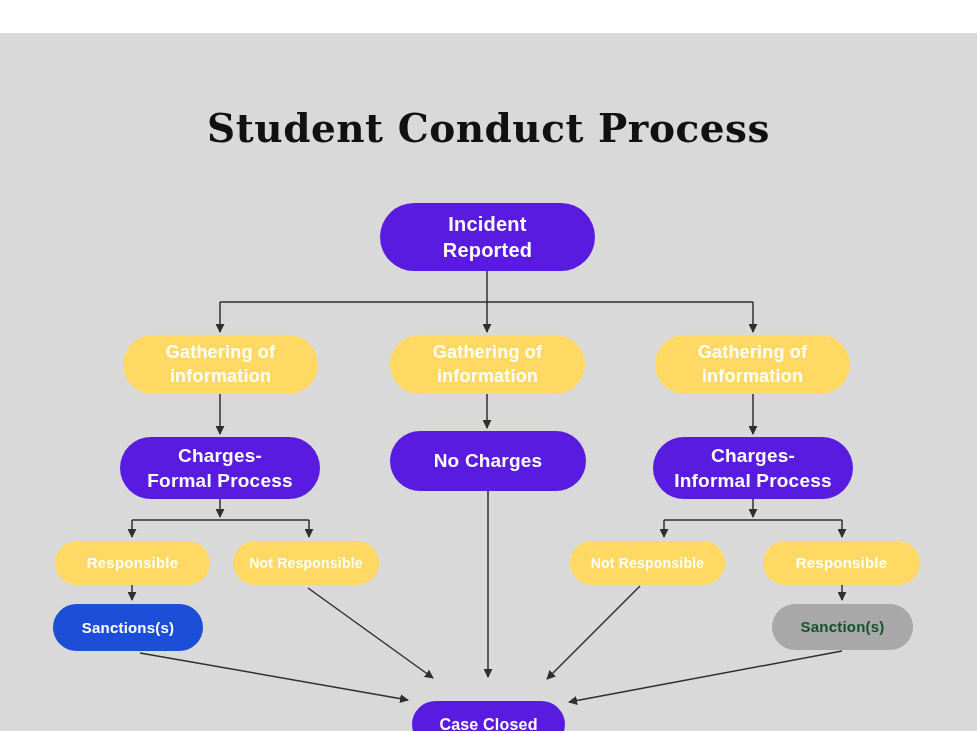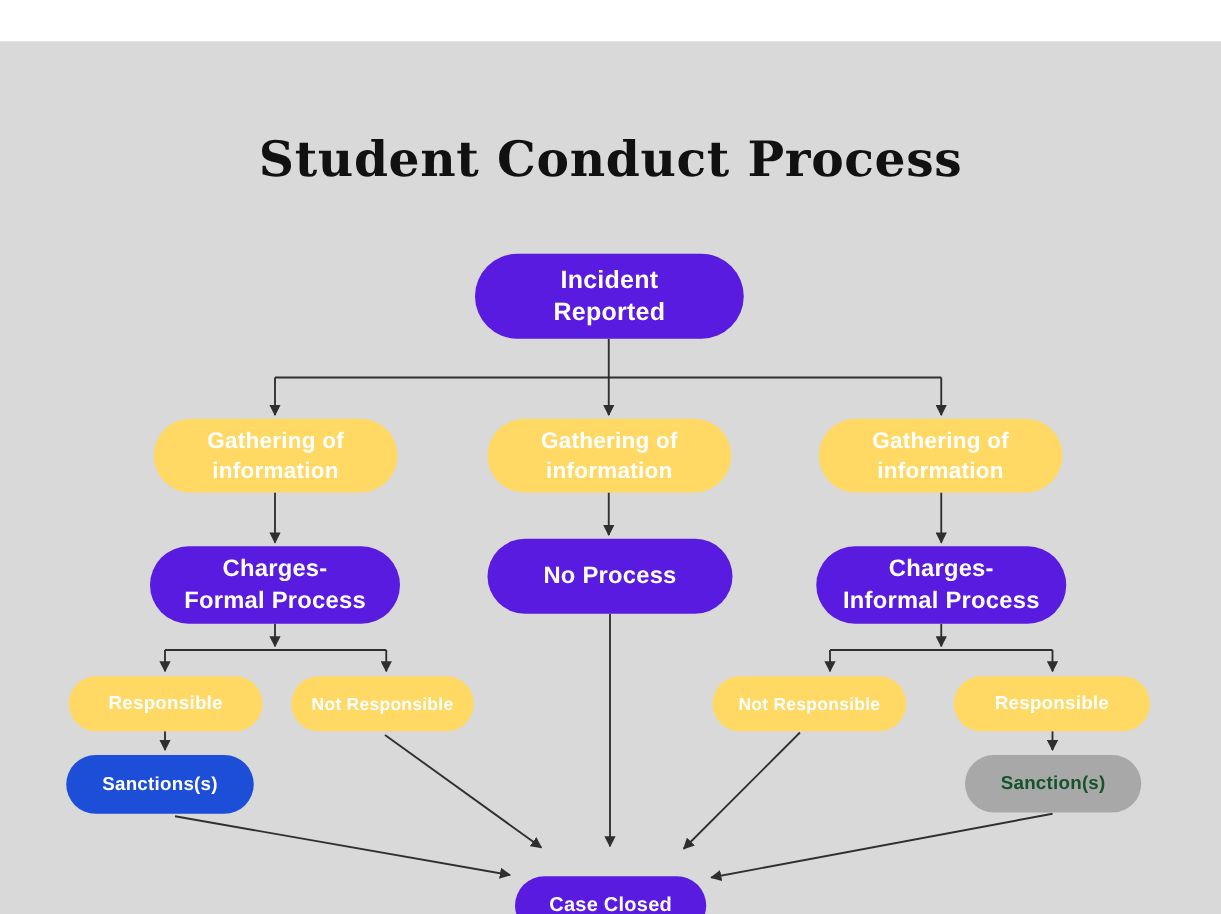--- a/index.html
+++ b/index.html
@@ -98,21 +98,21 @@
       </div>
       <div class="node" style="left: 655px; top: 302px; width: 195px; height: 59px; background: rgb(255, 217, 100);">
         <span class="node-label" style="font-size: 18px; color: rgb(255, 255, 255);">Gathering of
 information</span>
       </div>
       <div class="node" style="left: 120px; top: 404px; width: 200px; height: 62px; background: rgb(90, 27, 224);">
         <span class="node-label" style="font-size: 19px; color: rgb(255, 255, 255);">Charges-
 Formal Process</span>
       </div>
       <div class="node" style="left: 390px; top: 398px; width: 196px; height: 60px; background: rgb(90, 27, 224);">
-        <span class="node-label" style="font-size: 19px; color: rgb(255, 255, 255);">No Process</span>
+        <span class="node-label" style="font-size: 19px; color: rgb(255, 255, 255);">No Charges</span>
       </div>
       <div class="node" style="left: 653px; top: 404px; width: 200px; height: 62px; background: rgb(90, 27, 224);">
         <span class="node-label" style="font-size: 19px; color: rgb(255, 255, 255);">Charges-
 Informal Process</span>
       </div>
       <div class="node" style="left: 55px; top: 508px; width: 155px; height: 44px; background: rgb(255, 217, 100);">
         <span class="node-label" style="font-size: 15px; color: rgb(255, 255, 255);">Responsible</span>
       </div>
       <div class="node" style="left: 233px; top: 508px; width: 146px; height: 44px; background: rgb(255, 217, 100);">
         <span class="node-label" style="font-size: 14px; color: rgb(255, 255, 255);">Not Responsible</span>

